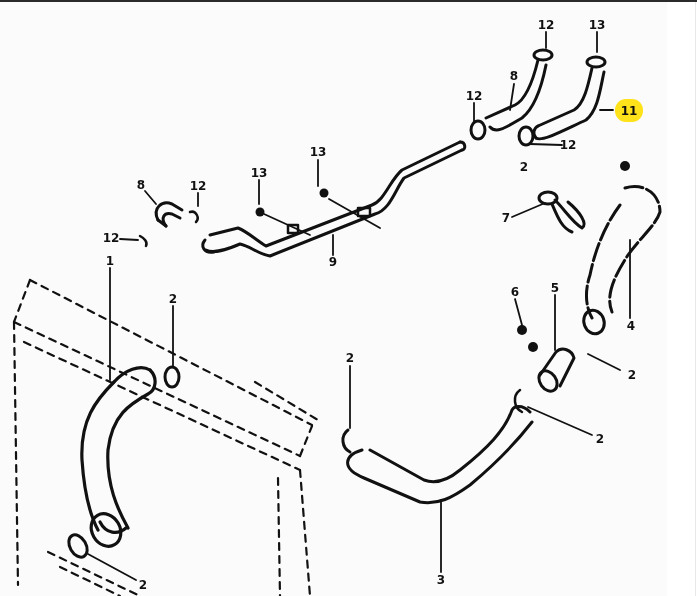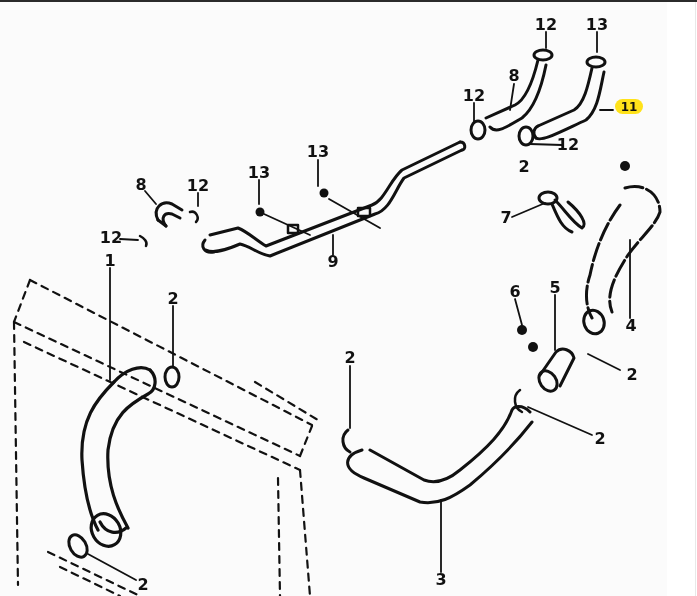--- a/index.html
+++ b/index.html
@@ -1,21 +1,21 @@
 <!DOCTYPE html>
 <html><head>
 <meta charset="utf-8">
 <style>
   html, body { margin:0; padding:0; background:#ffffff; }
   body { width:697px; height:596px; position:relative; overflow:hidden; font-family:"DejaVu Sans", sans-serif; }
   .topbar { position:absolute; left:0; top:0; width:697px; height:2px; background:#2b2b2b; }
   .canvas { position:absolute; left:0; top:2px; width:667px; height:594px; background:#fbfbfb; }
   .rightedge { position:absolute; left:695px; top:2px; width:1px; height:594px; background:#e8e8e8; }
   svg.diagram { position:absolute; left:0; top:0; width:697px; height:596px; }
-  .lbl { position:absolute; font-family:"DejaVu Sans", sans-serif; font-weight:bold; font-size:16px; color:#111; line-height:12px; transform:translate(-50%,-50%); white-space:nowrap; }
+  .lbl { position:absolute; font-family:"DejaVu Sans", sans-serif; font-weight:bold; font-size:12px; color:#111; line-height:12px; transform:translate(-50%,-50%); white-space:nowrap; }
   .hl { position:absolute; background:#ffe21a; font-family:"DejaVu Sans", sans-serif; font-weight:bold; font-size:12px; color:#111; display:flex; align-items:center; justify-content:center; border-radius:1px; }
 </style>
 </head>
 <body>
 
 <div class="topbar"></div>
 <div class="canvas"></div>
 <div class="rightedge"></div>
 
 <svg class="diagram" viewBox="0 0 697 596" xmlns="http://www.w3.org/2000/svg">
@@ -132,21 +132,21 @@
       <path d="M630 318 L630 240"></path>
       <path d="M350 366 L350 428"></path>
       <path d="M620 370 L588 354"></path>
       <path d="M592 435 L528 407"></path>
       <path d="M441 572 L441 500"></path>
       <path d="M136 580 L88 554"></path>
     </g>
   </g>
 </svg>
 
-<div class="hl" style="left:615px; top:99px; width:28px; height:15px;border-radius:11px;">
+<div class="hl" style="left:615px; top:99px; width:28px; height:23px;border-radius:11px;">
   <span>11</span>
 </div>
 
 <div id="callouts">
     <div class="lbl" style="left: 546px; top: 25px;">12</div>
     <div class="lbl" style="left: 597px; top: 25px;">13</div>
     <div class="lbl" style="left: 514px; top: 76px;">8</div>
     <div class="lbl" style="left: 474px; top: 96px;">12</div>
     <div class="lbl" style="left: 568px; top: 145px;">12</div>
     <div class="lbl" style="left: 524px; top: 167px;">2</div>

